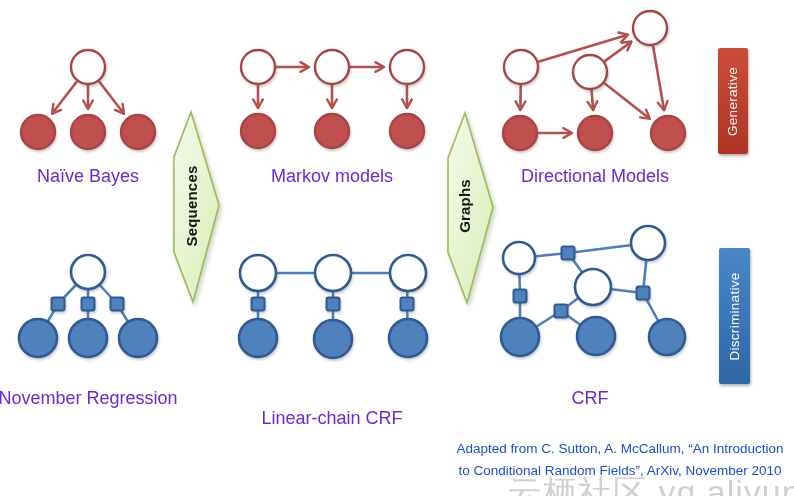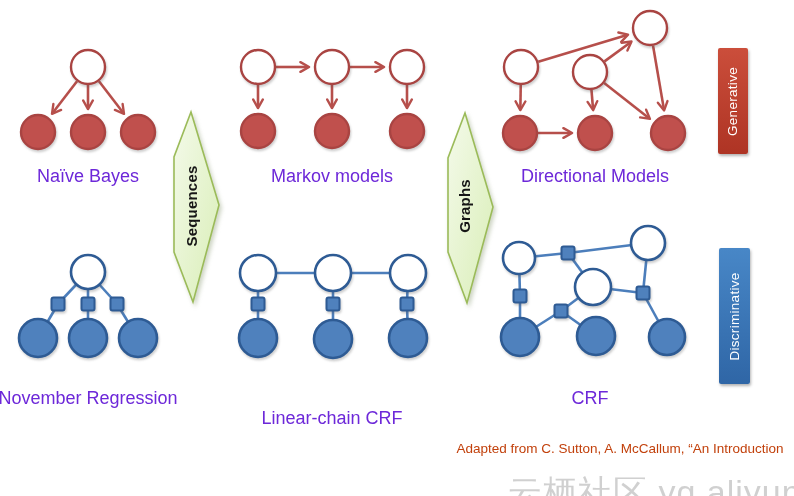--- a/index.html
+++ b/index.html
@@ -21,21 +21,21 @@
   .side-label{
     position:absolute;display:flex;align-items:center;justify-content:center;
     border-radius:2px;box-shadow:1px 2px 3px rgba(0,0,0,.30);
   }
   .side-label span{
     transform:rotate(-90deg);white-space:nowrap;color:#ffffff;
     font-size:13.5px;letter-spacing:.3px;
   }
   .caption{
     position:absolute;left:450px;top:438px;width:340px;text-align:center;
-    font-size:13.5px;line-height:22px;color:#c2410c;
+    font-size:13.5px;line-height:22px;color:#1d4ed8;
   }
   .watermark{
     position:absolute;left:508px;top:470px;white-space:nowrap;
     font-size:34px;letter-spacing:1px;color:rgba(170,170,170,0.55);
   }
 </style>
 </head>
 <body>
 
 <svg id="diagram-svg" width="794" height="496" viewBox="0 0 794 496">
@@ -158,15 +158,16 @@
 
 <div class="side-label" style="left: 718px; top: 48px; width: 30px; height: 106px; background: linear-gradient(rgb(203, 78, 59), rgb(174, 52, 36));">
   <span>Generative</span>
 </div>
 <div class="side-label" style="left: 719px; top: 248px; width: 31px; height: 136px; background: linear-gradient(rgb(72, 135, 199), rgb(47, 102, 166));">
   <span>Discriminative</span>
 </div>
 
 <div class="caption">
   <div>Adapted from C. Sutton, A. McCallum, “An Introduction</div>
+  <div>to Conditional Random Fields”, ArXiv, November 2010</div>
 </div>
 
 <div class="watermark">云栖社区 yq.aliyun.com</div>
 
 </body></html>

